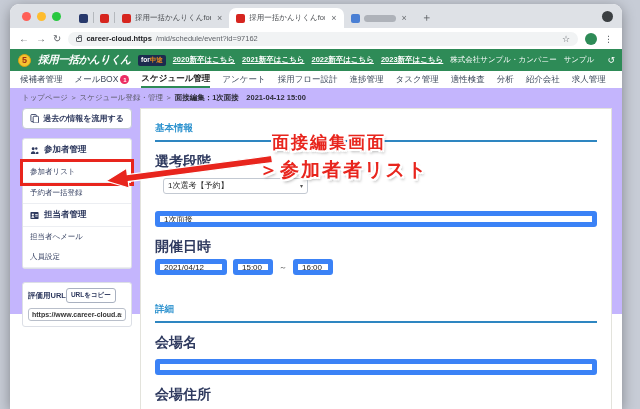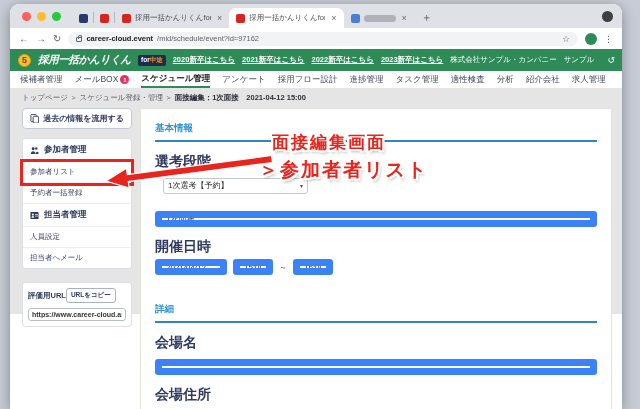--- a/index.html
+++ b/index.html
@@ -48,42 +48,42 @@
   .glink { color:#fff; font-size:7.5px; font-weight:bold; text-decoration:underline; white-space:nowrap; }
   .gco { font-size:7.5px; white-space:nowrap; margin-left:auto; }
   .guser { font-size:7.5px; white-space:nowrap; }
   .gico { font-size:9px; color:#fff; margin-left:6px; }
   
   .gnav { height:17px; background:#fff; display:flex; align-items:center; padding:0 10px; gap:12px; font-size:8.5px; color:#3d4a5c; }
   .gnav .itm { white-space:nowrap; height:17px; display:flex; align-items:center; gap:2px; }
   .gnav .itm.active { font-weight:bold; color:#222; border-bottom:2px solid #2e8b57; }
   .mbadge { background:#ec2d64; color:#fff; width:9px; height:9px; border-radius:50%; font-size:6px; display:inline-flex; align-items:center; justify-content:center; font-weight:bold; }
   
-  .sitebody { background:#e5e5e5; height:226px; }
+  .sitebody { background:#c4b5fd; height:226px; }
   .bc { font-size:7.5px; color:#5a5a66; padding:5px 10px 3px 12px; white-space:nowrap; }
   .bc .cur { color:#2d2d38; font-weight:bold; }
   .content { display:flex; gap:8px; padding:2px 10px 0 12px; align-items:flex-start; }
   .sidebar { width:110px; flex:none; }
   .btn-reuse { display:flex; gap:4px; align-items:center; justify-content:center; background:#fff; border:1px solid #c4cad6; border-radius:4px; height:21px; font-size:8px; font-weight:bold; color:#2f3a5f; }
   .spanel { background:#fff; border:1px solid #dcdfe6; border-radius:3px; margin-top:9px; }
   .sitem { display:flex; gap:5px; align-items:center; padding:5px 7px; font-size:8.5px; font-weight:bold; color:#2f3a5f; border-bottom:1px solid #eceef2; }
   .ssub { padding:5px 7px; font-size:7.5px; color:#3a4565; border-bottom:1px solid #eceef2; }
   .ssub.last, .sitem.last { border-bottom:none; }
   .hl { box-shadow:0 0 0 3px #e8251d; position:relative; z-index:3; background:#fff; }
   .sico { width:9px; height:9px; flex:none; }
   .evalp { margin-top:13px; background:#fff; border:1px solid #dcdfe6; border-radius:3px; padding:5px; }
   .evalhead { display:flex; justify-content:flex-start; align-items:center; }
   .evallbl { font-size:7.5px; font-weight:bold; color:#2f3a5f; }
   .copybtn { font-size:6.5px; border:1px solid #a9b1c0; border-radius:3px; padding:2px 4px; color:#2f3a5f; background:#fff; font-weight:bold; }
   .evalinp { margin-top:5px; width:100%; border:1px solid #b9bfca; border-radius:3px; height:13px; font-size:7px; font-weight:bold; color:#333; padding:0 3px; font-family:inherit; }
   
   .panel { flex:1; background:#fff; border:1px solid #e3e3dc; padding:13px 14px 8px; min-height:330px; }
   .sect { color:#2e93cf; font-size:9.5px; font-weight:bold; padding-bottom:5px; border-bottom:2px solid #2e86c1; }
   .flabel { font-size:14px; font-weight:bold; color:#2f3a5f; margin:11px 0 3px; }
-  .inp { border:7px solid #3b82f6; border-radius:3px; height:16px; font-size:8px; padding:0 4px; color:#222; font-family:inherit; background:#fff; }
+  .inp { border:5px solid #3b82f6; border-radius:3px; height:16px; font-size:8px; padding:0 4px; color:#222; font-family:inherit; background:#fff; }
   .sel { display:inline-flex; align-items:center; justify-content:space-between; border:1px solid #c3c9d2; border-radius:3px; height:16px; font-size:8px; padding:0 4px; color:#222; background:#fff; }
   .chev { font-size:6px; color:#555; margin-left:8px; }
   .wfull { width:100%; }
   .daterow { display:flex; gap:6px; align-items:center; font-size:8px; color:#333; }
   .sect2 { margin-top:28px; }
   
   .anno { position:absolute; font-weight:bold; color:#e8251d; white-space:nowrap; z-index:9; letter-spacing:2px;
     text-shadow:-2px -2px 0 #fff, 2px -2px 0 #fff, -2px 2px 0 #fff, 2px 2px 0 #fff, 0 -2px 0 #fff, 0 2px 0 #fff, -2px 0 0 #fff, 2px 0 0 #fff, 2px 3px 3px rgba(0,0,0,.35); }
   .anno1 { left:272px; top:131px; font-size:17px; }
   .anno2 { left:259px; top:157px; font-size:19px; }
@@ -126,21 +126,21 @@
     <div class="newtab">＋</div>
     <div class="tabsearch"></div>
   </div>
 
   <div class="toolbar">
     <span class="navico">←</span>
     <span class="navico">→</span>
     <span class="navico">↻</span>
     <div class="urlbar">
       <span class="lock"></span>
-      <span style="font-weight:bold;">career-cloud.event</span>
+      <span style="font-weight:bold;">career-cloud.https</span>
         <span class="urlpath">/mid/schedule/event?id=97162</span>
       <span class="star">☆</span>
     </div>
     <div class="avatar"></div>
     <span class="kebab">⋮</span>
   </div>
 
   <div class="ghead">
     <span class="medal">5</span>
     <span class="logotxt">採用一括かんりくん</span>
@@ -230,25 +230,25 @@
           <div class="sitem">
             <svg class="sico" viewBox="0 0 10 10">
                 <rect x="0.5" y="1" width="9" height="8" rx="1" fill="#2f3a5f"></rect>
                 <circle cx="3.2" cy="4" r="1.2" fill="#fff"></circle>
                 <path d="M1.6 7.6 Q1.6 5.6 3.2 5.6 Q4.8 5.6 4.8 7.6 Z" fill="#fff"></path>
                 <rect x="5.8" y="3.4" width="2.8" height="0.9" fill="#fff"></rect>
                 <rect x="5.8" y="5.2" width="2.8" height="0.9" fill="#fff"></rect>
               </svg>
             <span>担当者管理</span>
           </div>
+          <div class="ssub last">
+            <span>担当者へメール</span>
+          </div>
           <div class="ssub">
             <span>人員設定</span>
-          </div>
-          <div class="ssub last">
-            <span>担当者へメール</span>
           </div>
         </div>
         <div class="evalp">
           <div class="evalhead">
             <span class="evallbl">評価用URL</span>
             <span class="copybtn">URLをコピー</span>
           </div>
           <input class="evalinp" value="https://www.career-cloud.as" style="">
         </div>
       </aside>

